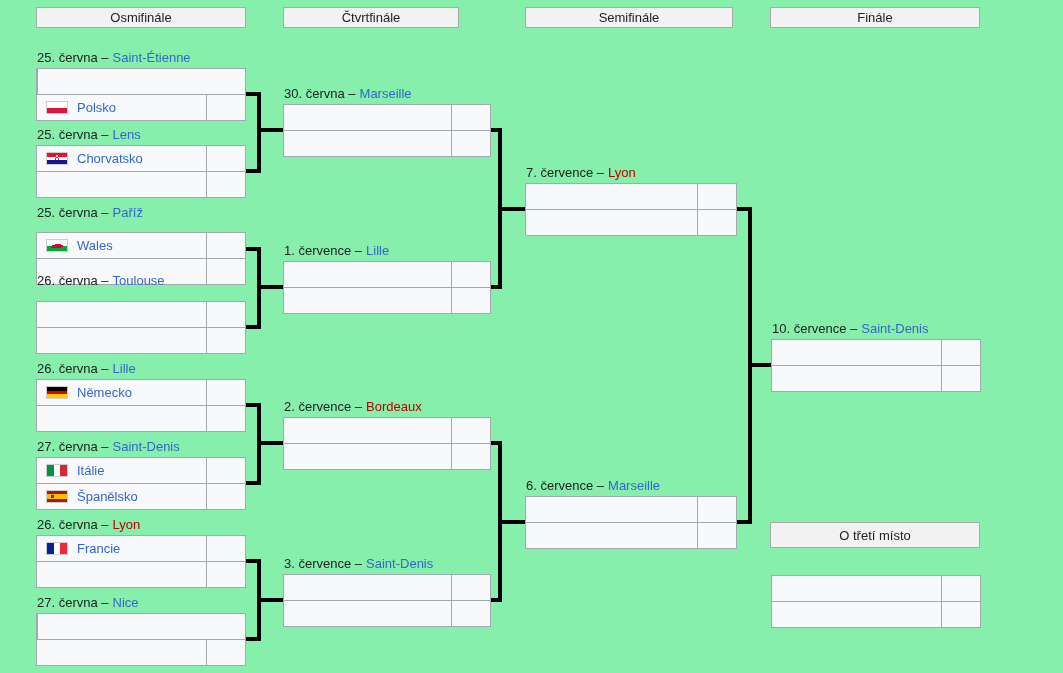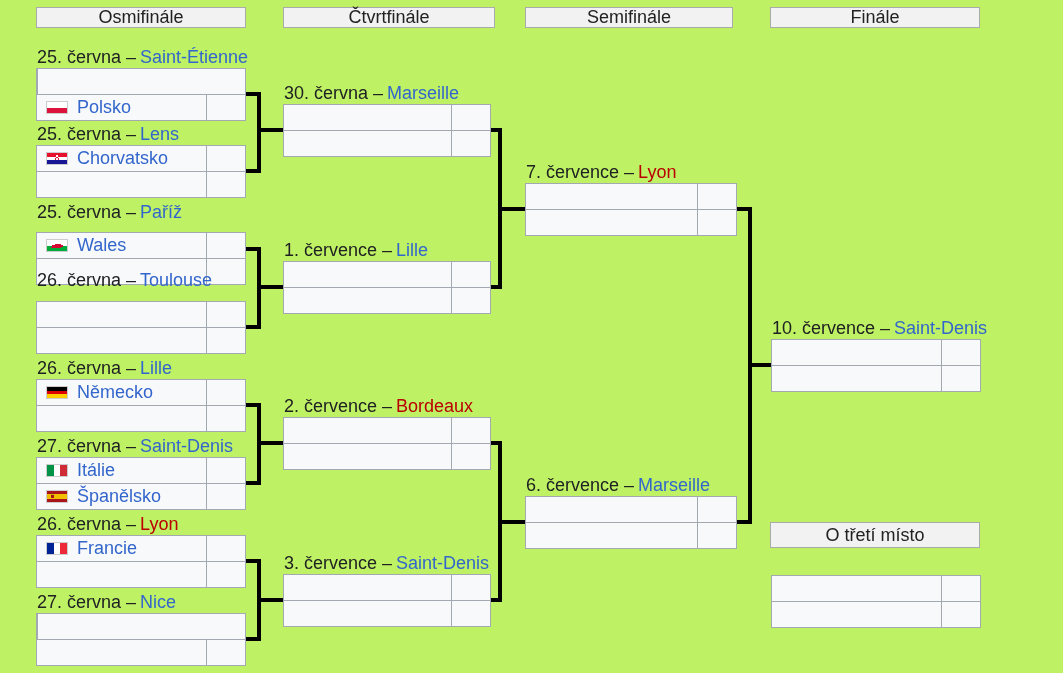--- a/index.html
+++ b/index.html
@@ -1,28 +1,28 @@
 <!DOCTYPE html>
 <html><head>
 <meta charset="utf-8">
 <style>
   html,body{margin:0;padding:0;background:#fff;}
   #bracket{
-    position:relative;width:1063px;height:673px;background:#bef264;
-    font-family:"Liberation Sans","DejaVu Sans",sans-serif;font-size:18px;color:#202122;
+    position:relative;width:1063px;height:673px;background:#86efac;
+    font-family:"Liberation Sans","DejaVu Sans",sans-serif;font-size:13px;color:#202122;
     overflow:hidden;
   }
   .round-header{
     position:absolute;top:7px;height:21px;box-sizing:border-box;
     background:var(--header-bg,#f2f2f2);border:1px solid #aaa;
     display:flex;align-items:center;justify-content:center;
     color:#222;
   }
   #h-r16{left:36px;width:210px;}
-  #h-qf{left:283px;width:212px;}
+  #h-qf{left:283px;width:176px;}
   #h-sf{left:525px;width:208px;}
   #h-f{left:770px;width:210px;}
   #h-tp{left:770px;width:210px;top:522px;height:26px;}
   .date-label{
     position:absolute;height:17px;line-height:17px;white-space:nowrap;color:#202122;
   }
   .venue{margin-left:4px;cursor:pointer;}
   .venue.blue{color:var(--link-blue,#3366cc);}
   .venue.red{color:var(--link-red,#ba0000);}
   .match{

